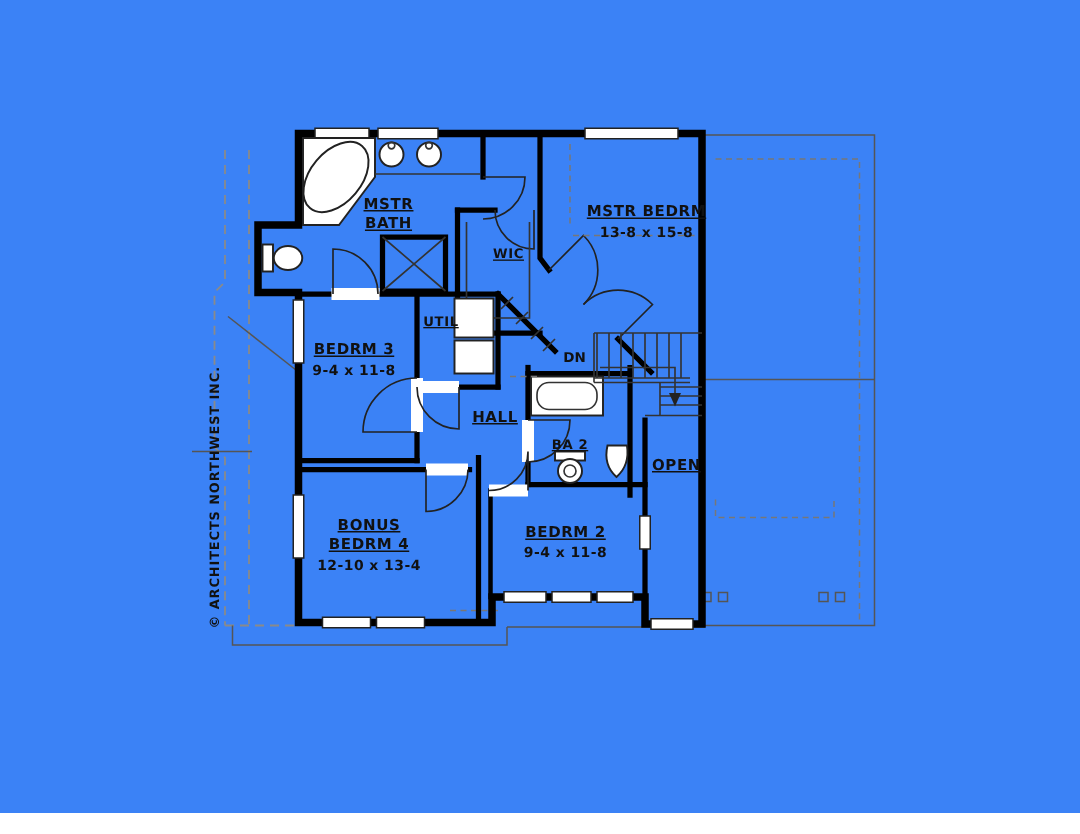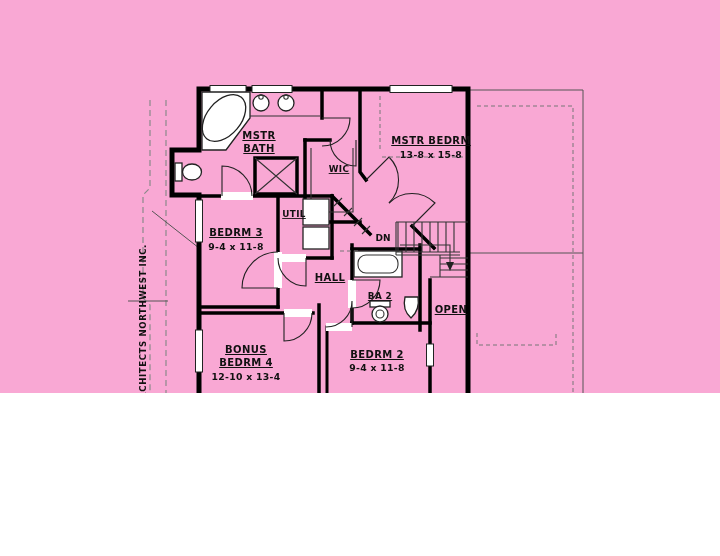--- a/index.html
+++ b/index.html
@@ -1,16 +1,16 @@
 <!DOCTYPE html>
 <html><head>
 <meta charset="utf-8">
 <style>
   html,body{margin:0;padding:0;background:#ffffff;}
-  .canvas{position:relative;width:720px;height:393px;background:#f9a8d4;overflow:hidden;
+  .canvas{position:relative;width:720px;height:542px;background:#3b82f6;overflow:hidden;
           font-family:"DejaVu Sans",sans-serif;}
   svg{position:absolute;left:0;top:0;}
   svg text{font-family:"DejaVu Sans",sans-serif;fill:#111;}
   .room-name{font-size:10px;font-weight:700;letter-spacing:.4px;text-decoration:underline;}
   .room-name.sm{font-size:8.8px;}
   .room-dims{font-size:9.3px;font-weight:600;letter-spacing:.3px;}
   .dn-label{font-size:9px;font-weight:700;}
   .copyright{font-size:8.6px;font-weight:700;letter-spacing:.6px;}
   .wall{stroke:#000;fill:none;stroke-linecap:square;}
   .w5{stroke-width:5;} .w35{stroke-width:3.5;} .w3{stroke-width:3;}

